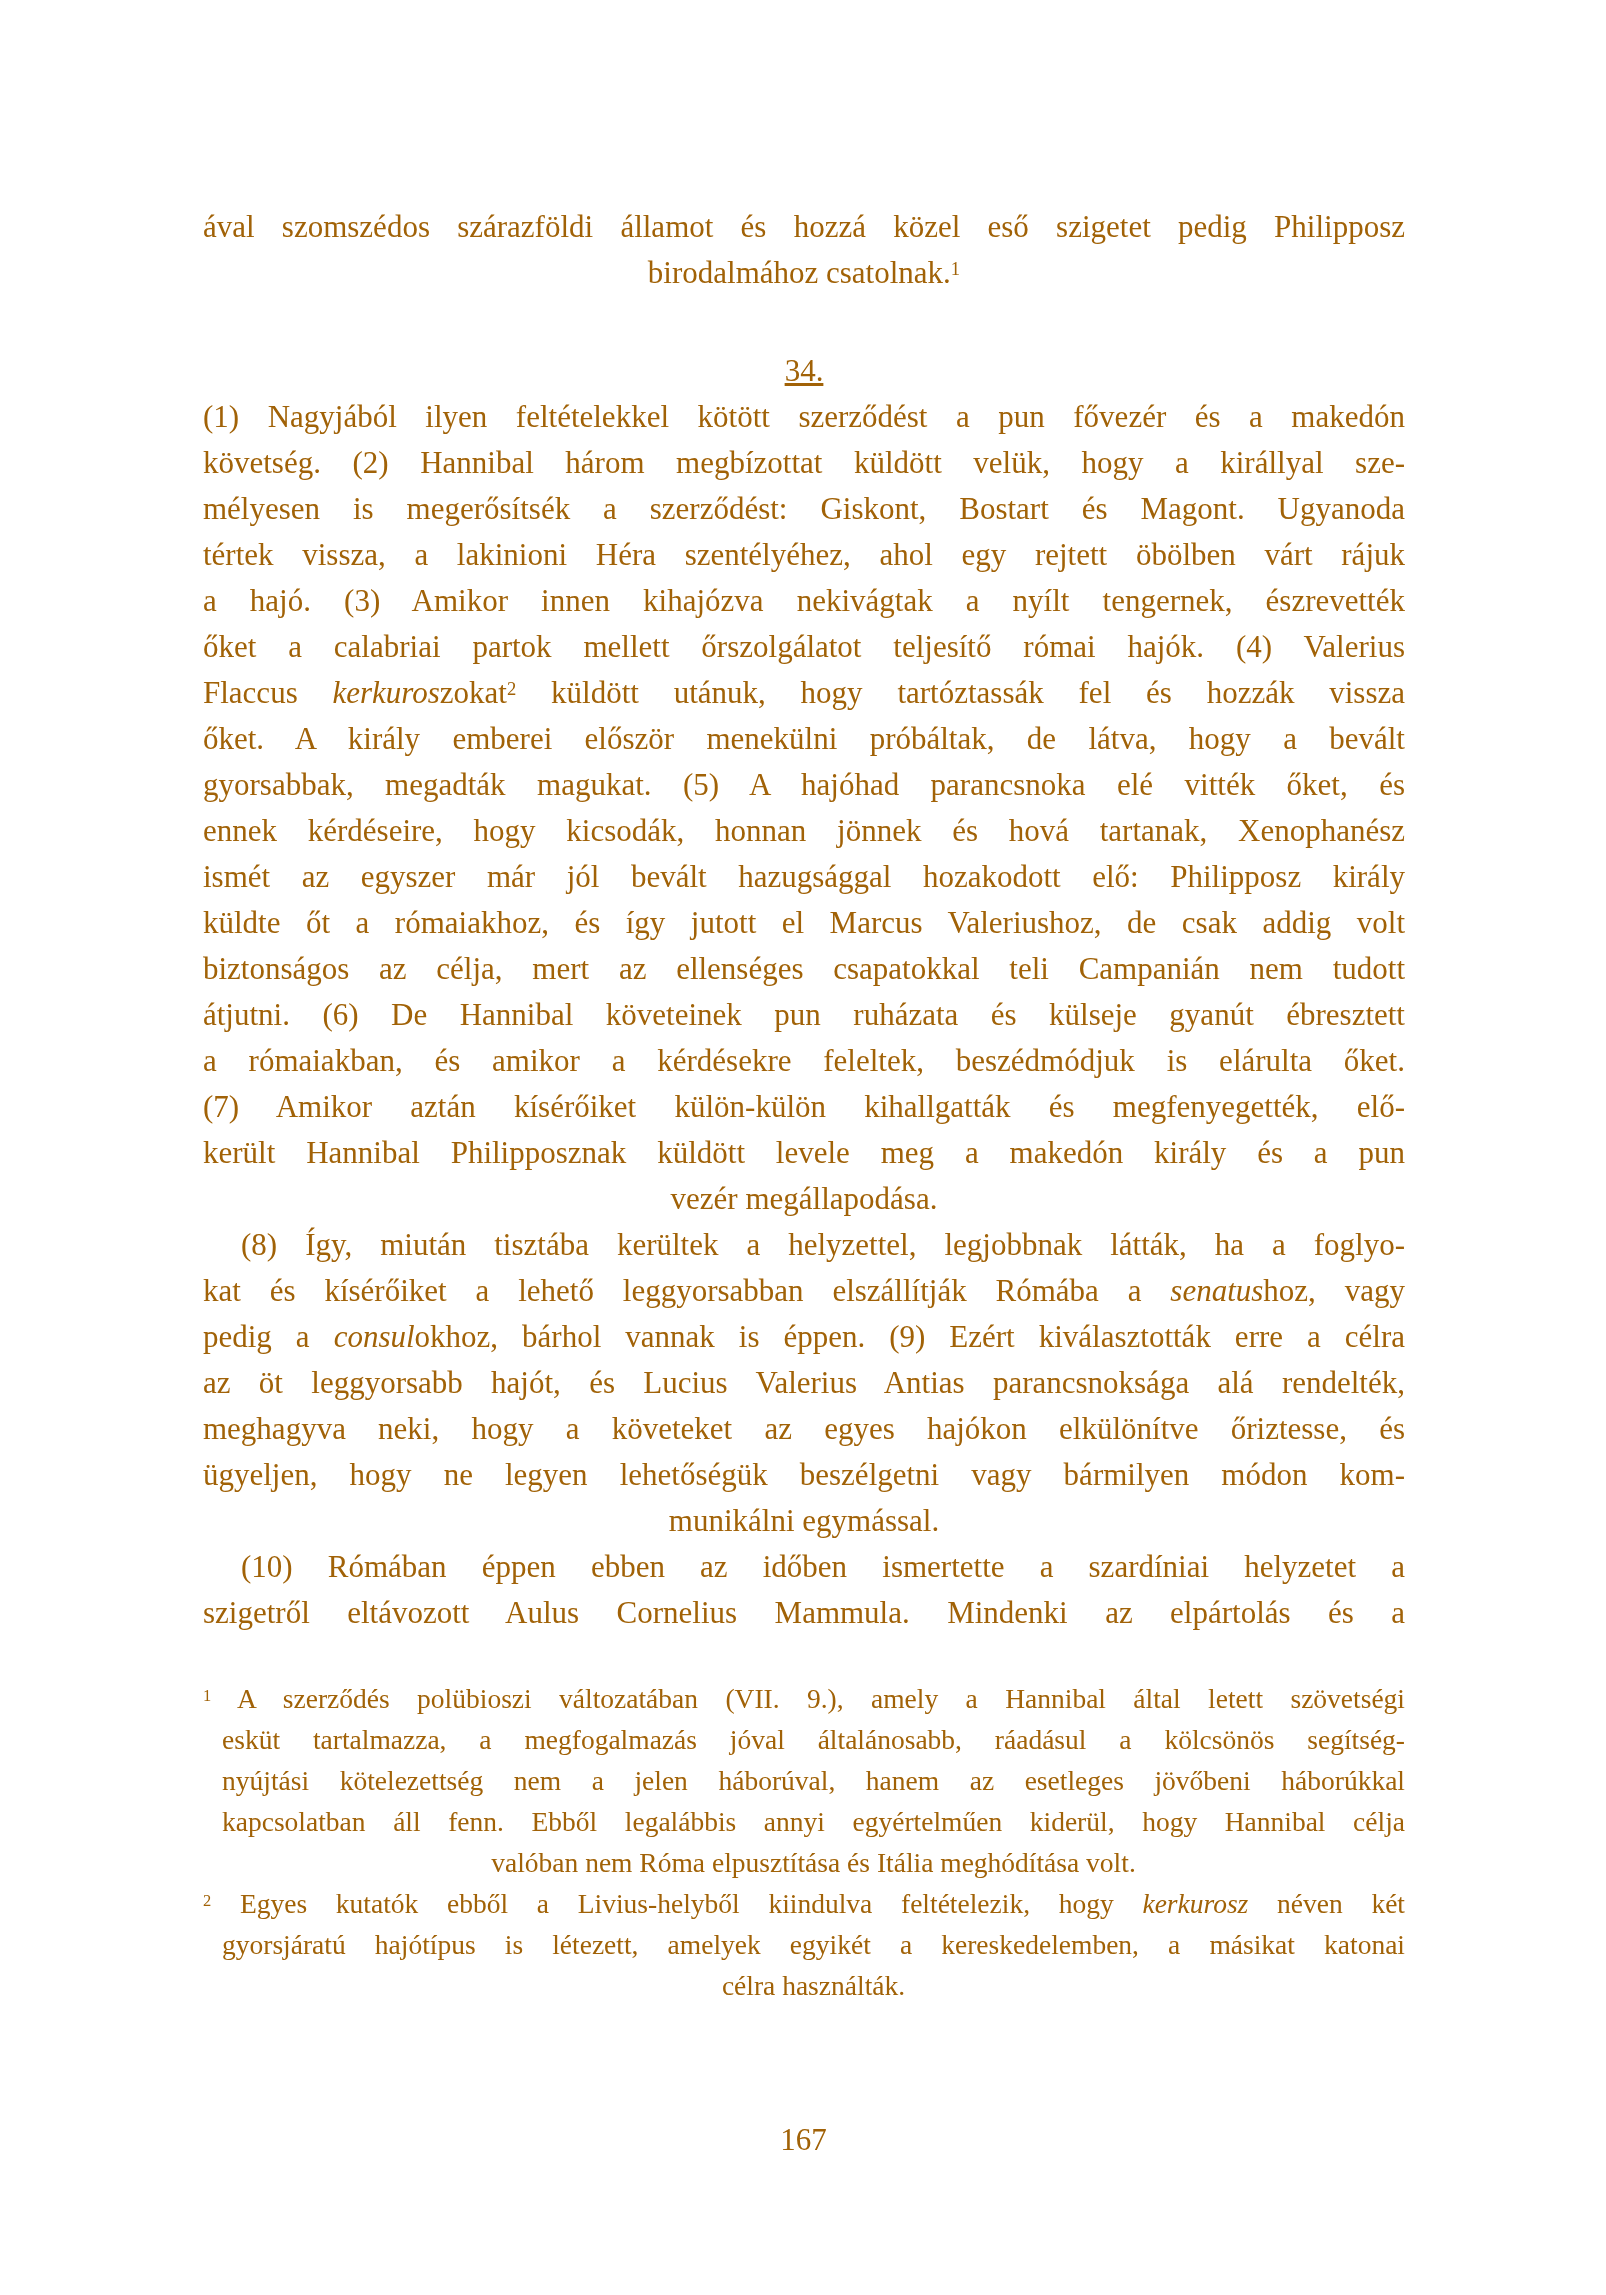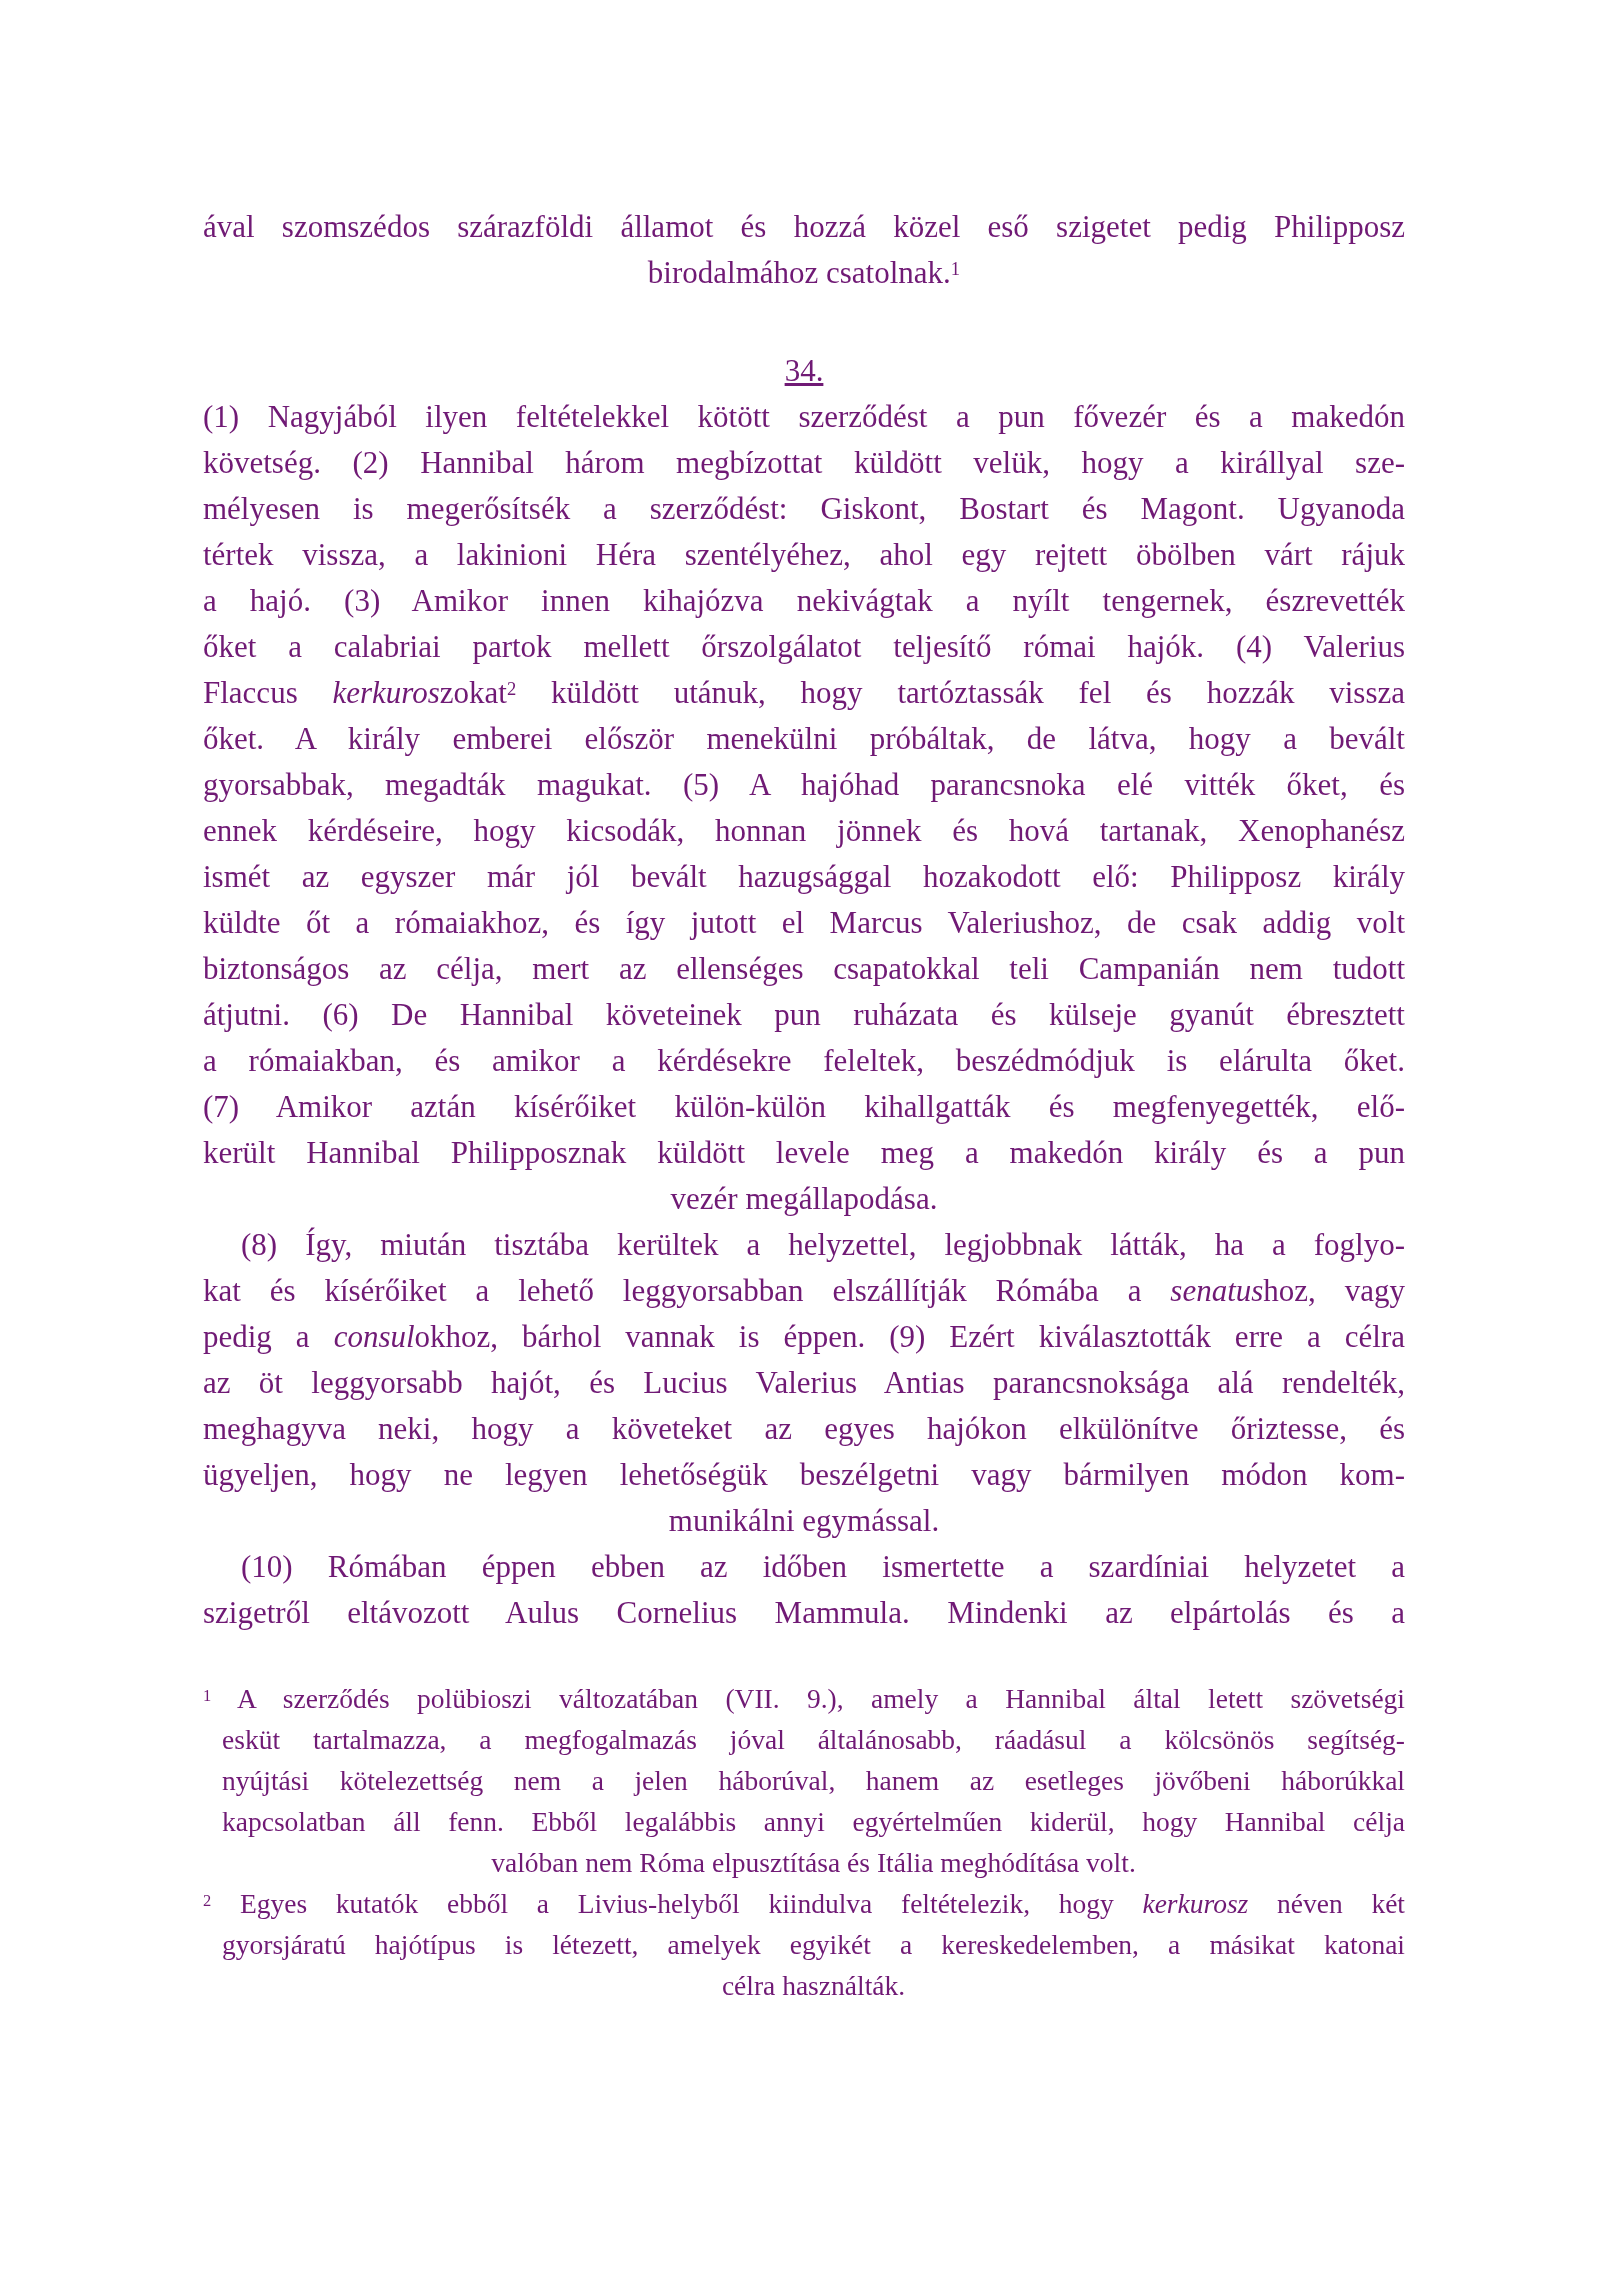--- a/index.html
+++ b/index.html
@@ -1,21 +1,21 @@
 <!DOCTYPE html>
 <html style="font-size:13.8px"><head>
 <meta charset="utf-8">
 <style>
   html, body { margin: 0; padding: 0; background: #e8e8e8; }
   .page {
     position: relative;
     width: 1607px;
     height: 2295px;
     background: #ffffff;
-    color: #701a75;
+    color: #a16207;
     font-family: "Liberation Serif", "DejaVu Serif", serif;
     overflow: hidden;
   }
   .text-block {
     position: absolute;
     left: 203px;
     top: 204px;
     width: 1202px;
   }
   .line {
@@ -107,14 +107,15 @@
           <div class="line j"><span>kapcsolatban áll fenn. Ebből legalábbis annyi egyértelműen kiderül, hogy Hannibal célja</span></div>
           <div class="line l"><span>valóban nem Róma elpusztítása és Itália meghódítása volt.</span></div>
         </div>
       <div class="fn">
           <div class="line j first"><span class="sup">2</span><span> Egyes kutatók ebből a Livius-helyből kiindulva feltételezik, hogy </span><span class="it">kerkurosz</span><span> néven két</span></div>
           <div class="line j"><span>gyorsjáratú hajótípus is létezett, amelyek egyikét a kereskedelemben, a másikat katonai</span></div>
           <div class="line l"><span>célra használták.</span></div>
         </div>
     </footer>
   </main>
+  <div class="page-number">167</div>
 </div>
 
 
 </body></html>

